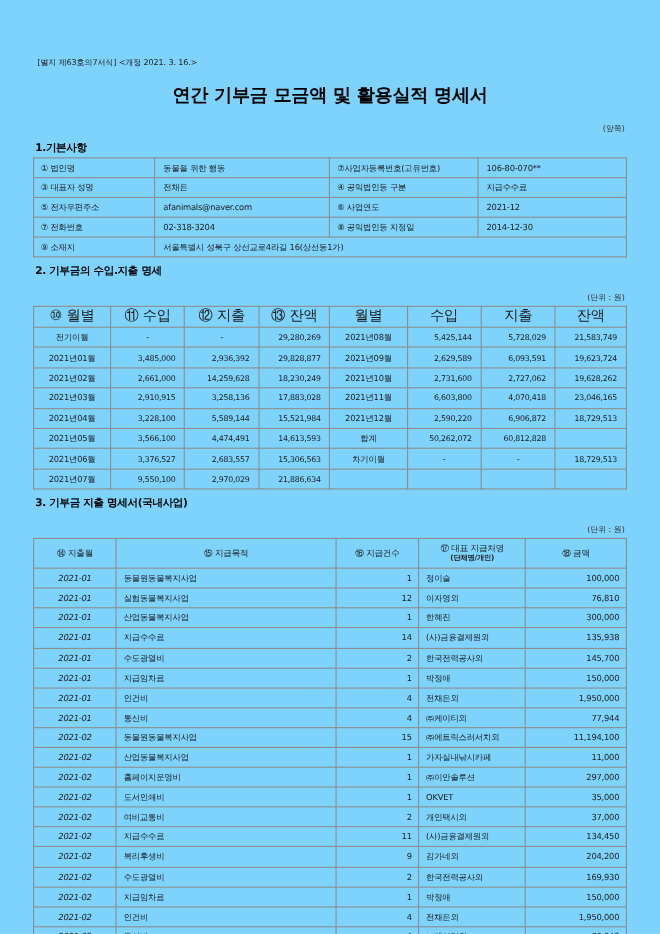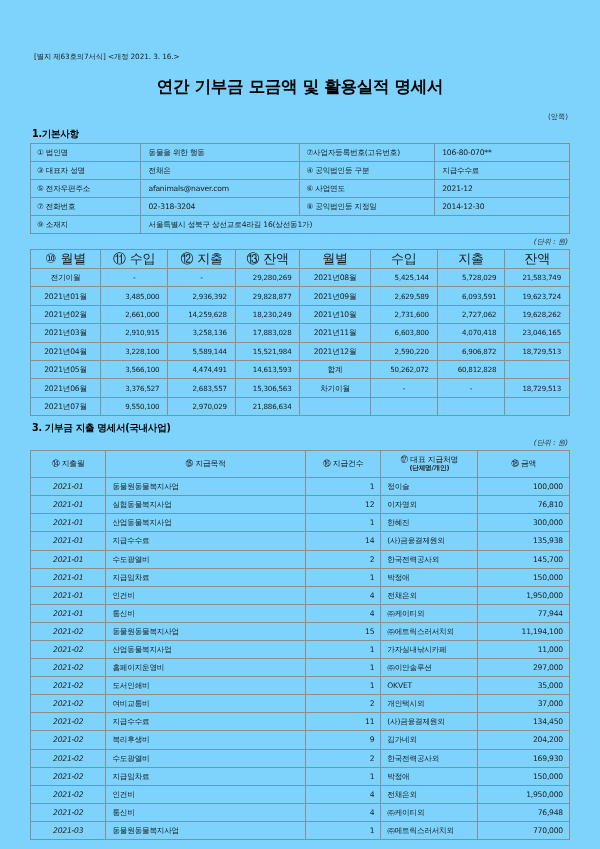--- a/index.html
+++ b/index.html
@@ -51,22 +51,21 @@
     font-size: 9.6px;
     font-weight: bold;
     letter-spacing: -0.3px;
     color: #000;
     margin: 6px 0 2px 2px;
   }
   .unit-note {
     text-align: right;
     font-size: 7.2px;
     color: #333;
-    margin: 3px 2px 2px 0;
-    font-style: italic;
+    margin: 13px 2px 2px 0;
   }
 
   
   table {
     width: 100%;
     border-collapse: collapse;
     table-layout: fixed;
   }
   table td, table th {
     border: 0.6px solid #8d8d8d;
@@ -170,20 +169,21 @@
         <td class="lbl">⑧ 공익법인등 지정일</td>
         <td class="val">2014-12-30</td>
       </tr>
       <tr>
         <td class="lbl">⑨ 소재지</td>
         <td class="val" colspan="3">서울특별시 성북구 상선교로4라길 16(상선동1가)</td>
       </tr>
     </tbody>
   </table>
 
+  <div class="sec-title">2. 기부금의 수입.지출 명세</div>
   <div class="unit-note">(단위 : 원)</div>
 
   <table class="t-flow">
     <colgroup>
       <col style="width:13%">
         <col style="width:12.5%">
         <col style="width:12.5%">
         <col style="width:12%">
       <col style="width:13%">
         <col style="width:12.5%">

